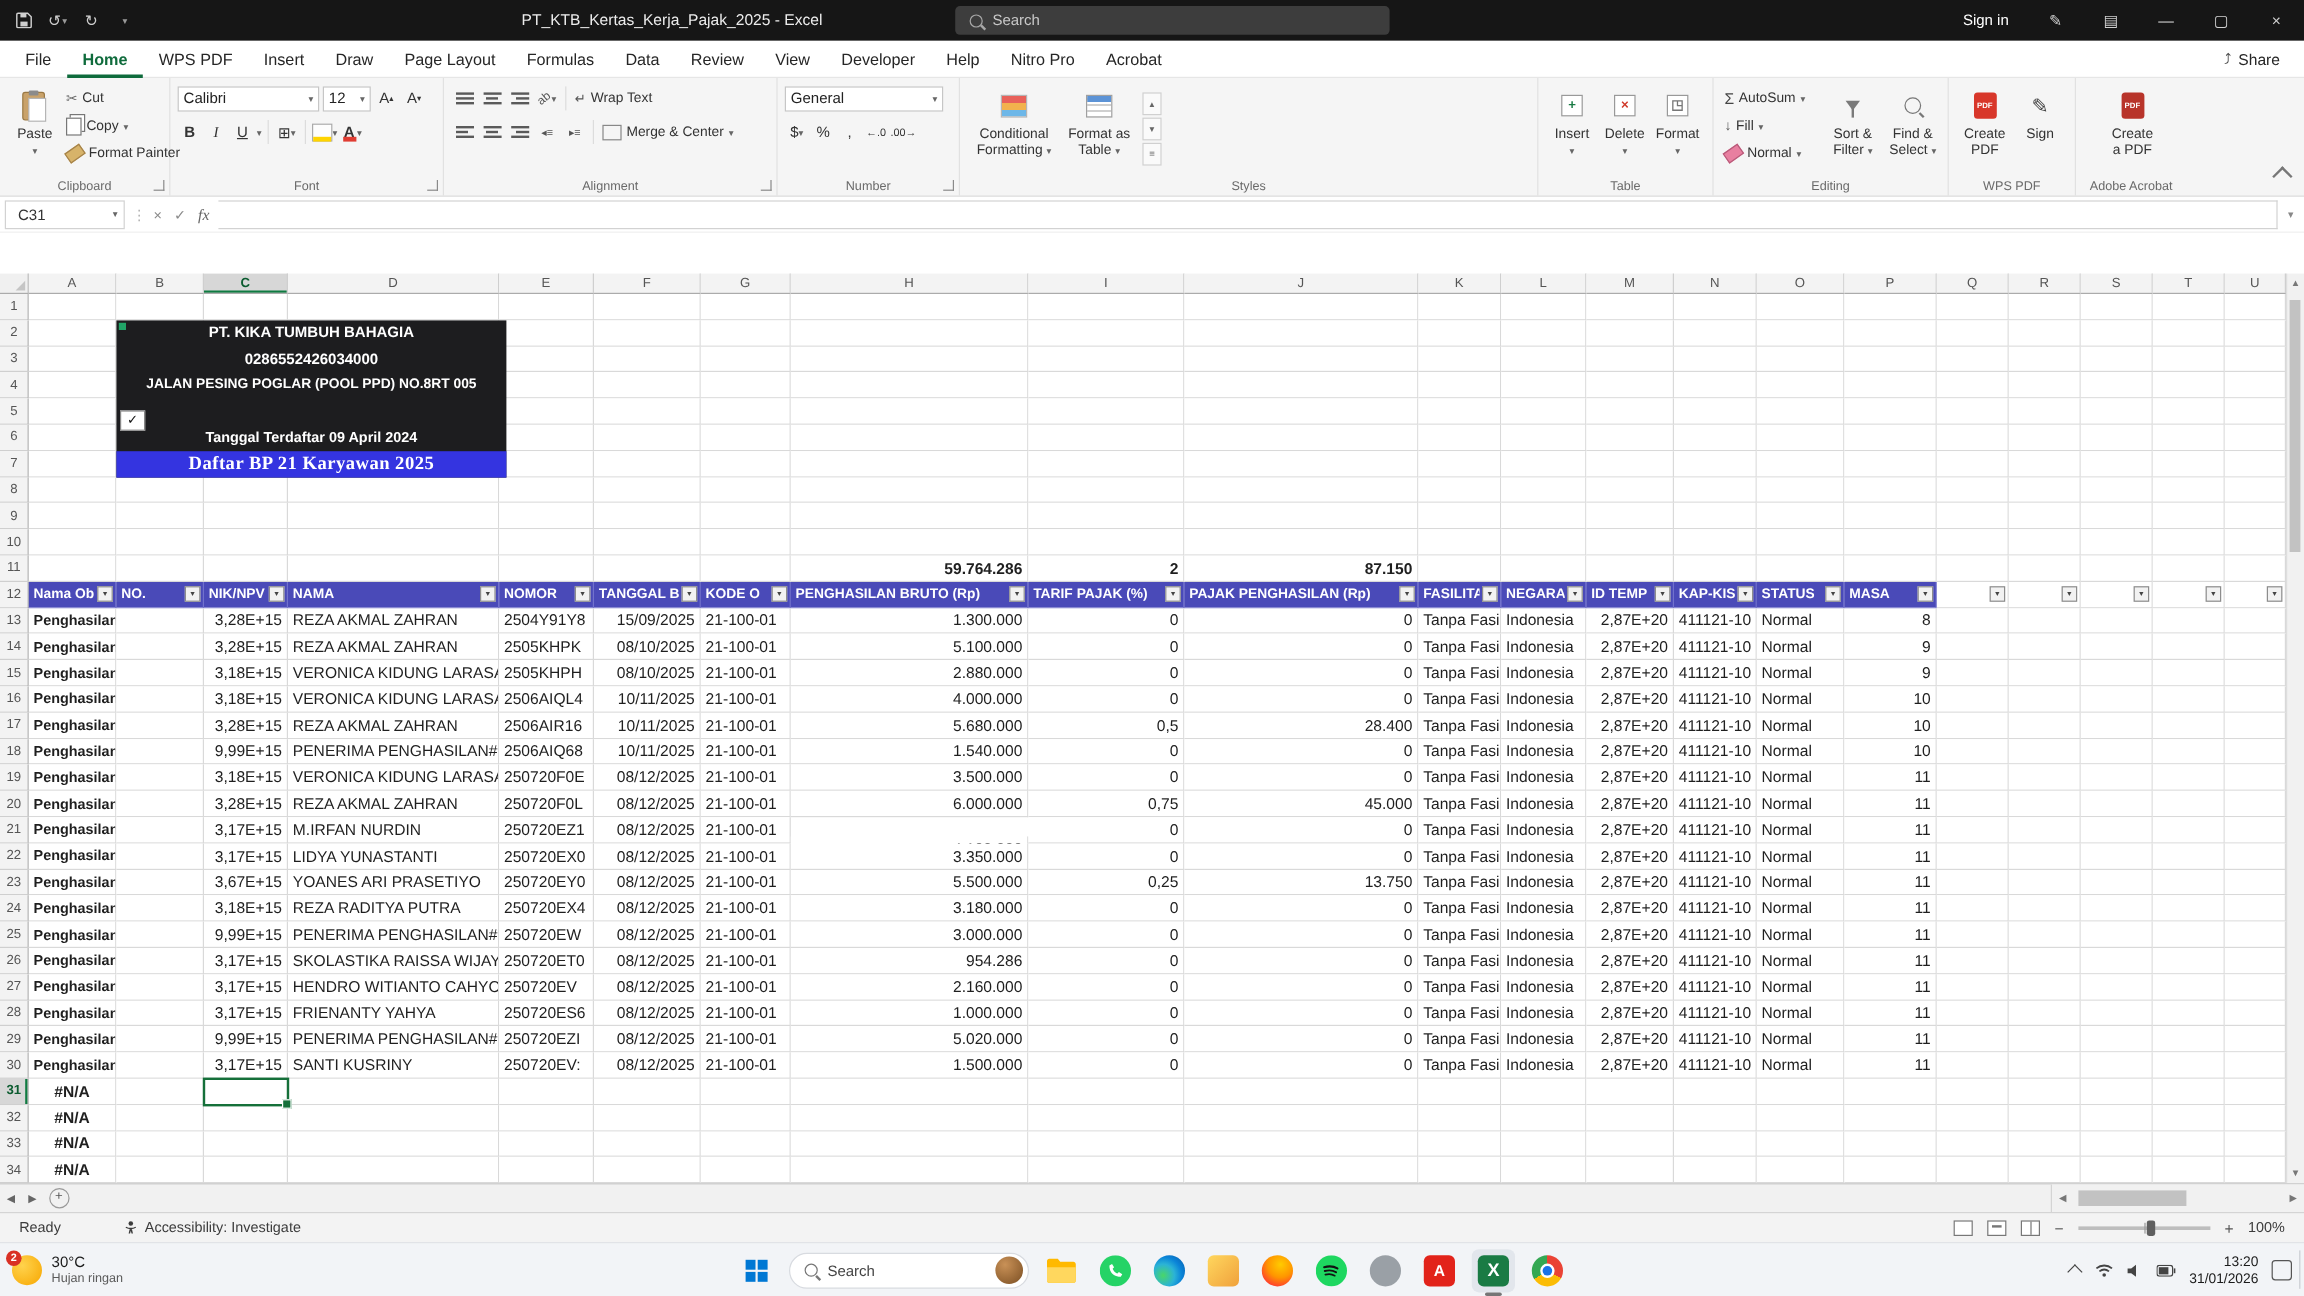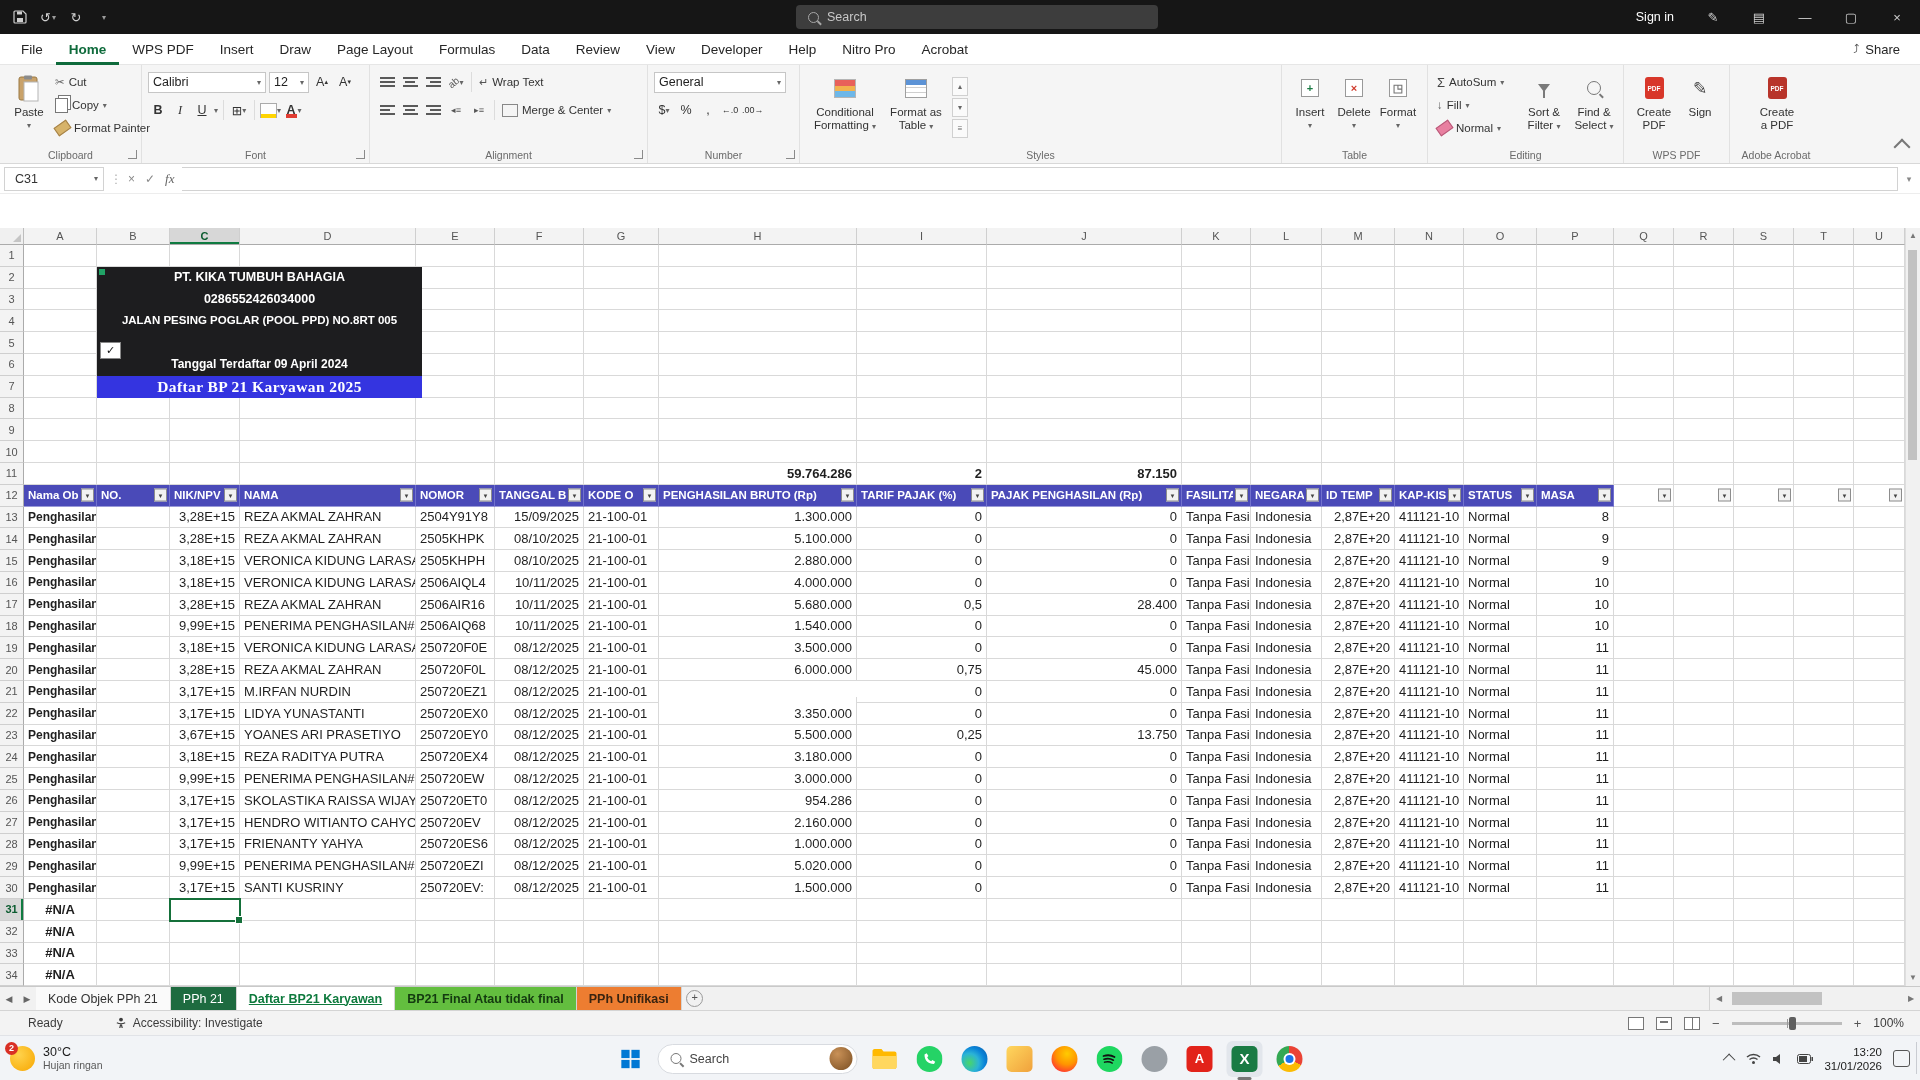--- a/index.html
+++ b/index.html
@@ -130,21 +130,21 @@
   .stab.active{background:#ffffff;color:#0e7a3d;font-weight:700;text-decoration:underline;}
   .stab.green{background:#63be3f;color:#143a10;font-weight:600;}
   .stab.orange{background:#ed7d31;color:#3a2410;font-weight:600;}
   .addsheet{width:26px;display:flex;align-items:center;justify-content:center;color:#555;}
   .addsheet span{width:15px;height:15px;border:1px solid #9a9a9a;border-radius:50%;font-size:11px;line-height:13px;text-align:center;color:#555;}
   .hscroll{margin-left:auto;display:flex;align-items:center;width:210px;background:#f1f1f1;border-left:1px solid #d4d4d4;position:relative;}
   .hthumb{position:absolute;left:22px;width:90px;top:5px;height:13px;background:#c2c2c2;}
   .hscroll .arr{position:absolute;top:0;height:100%;width:18px;color:#777;font-size:8px;display:flex;align-items:center;justify-content:center;}
 
   
-  .statusbar{position:absolute;top:1010px;left:0;width:100%;height:25px;background:#f3f3f3;border-top:1px solid #d4d4d4;display:flex;align-items:center;font-size:12px;color:#3c3c3c;box-sizing:border-box;padding-left:12px;}
+  .statusbar{position:absolute;top:1010px;left:0;width:100%;height:25px;background:#f3f3f3;border-top:1px solid #d4d4d4;display:flex;align-items:center;font-size:12px;color:#3c3c3c;box-sizing:border-box;}
   .sb-ready{padding:0 16px;}
   .sb-acc{display:flex;align-items:center;gap:6px;margin-left:36px;}
   .sb-right{margin-left:auto;display:flex;align-items:center;gap:12px;padding-right:16px;}
   .vico{width:16px;height:13px;border:1px solid #777;background:#fff;box-sizing:border-box;position:relative;}
   .vico.pg::after{content:'';position:absolute;left:3px;right:3px;top:3px;height:2px;background:#777;}
   .vico.br::after{content:'';position:absolute;left:7px;top:0;bottom:0;width:1px;background:#777;}
   .ztrack{width:110px;height:3px;background:#bdbdbd;position:relative;}
   .ztick{position:absolute;left:50%;top:-3px;width:1px;height:9px;background:#999;}
   .zthumb{position:absolute;left:52%;top:-5px;width:7px;height:13px;background:#5f5f5f;border-radius:2px;}
   .zbtn{color:#555;font-size:13px;}
@@ -196,20 +196,21 @@
           <span>↺</span>
           <span class="tinycaret">▾</span>
         </div>
       <div class="qbtn">
           <span>↻</span>
         </div>
       <div class="qbtn">
           <span class="tinycaret">▾</span>
         </div>
     </div>
+    <div class="tb-title">PT_KTB_Kertas_Kerja_Pajak_2025 - Excel</div>
     <div class="tb-search">
       <span class="mag"></span>
       <span>Search</span>
     </div>
     <div class="tb-right">
       <div class="signin">Sign in</div>
       <div class="wbtn">
           <span>✎</span>
         </div>
       <div class="wbtn">
@@ -1476,27 +1477,20 @@
 
   <div class="vscroll">
     <span class="arr" style="top:0">▲</span>
     <div class="vthumb"></div>
     <span class="arr" style="bottom:0">▼</span>
   </div>
 
   <div class="tabstrip">
     <div class="tsnav">◀</div>
     <div class="tsnav">▶</div>
-    <div id="sheet-tabs" style="display:flex">
-        <div class="stab plain">Kode Objek PPh 21</div>
-        <div class="stab darkgreen">PPh 21</div>
-        <div class="stab active">Daftar BP21 Karyawan</div>
-        <div class="stab green">BP21 Final Atau tidak final</div>
-        <div class="stab orange">PPh Unifikasi</div>
-      </div>
     <div class="addsheet">
         <span>+</span>
       </div>
     <div class="hscroll">
       <span class="arr" style="left:0">◀</span>
       <div class="hthumb"></div>
       <span class="arr" style="right:0">▶</span>
     </div>
   </div>
 

